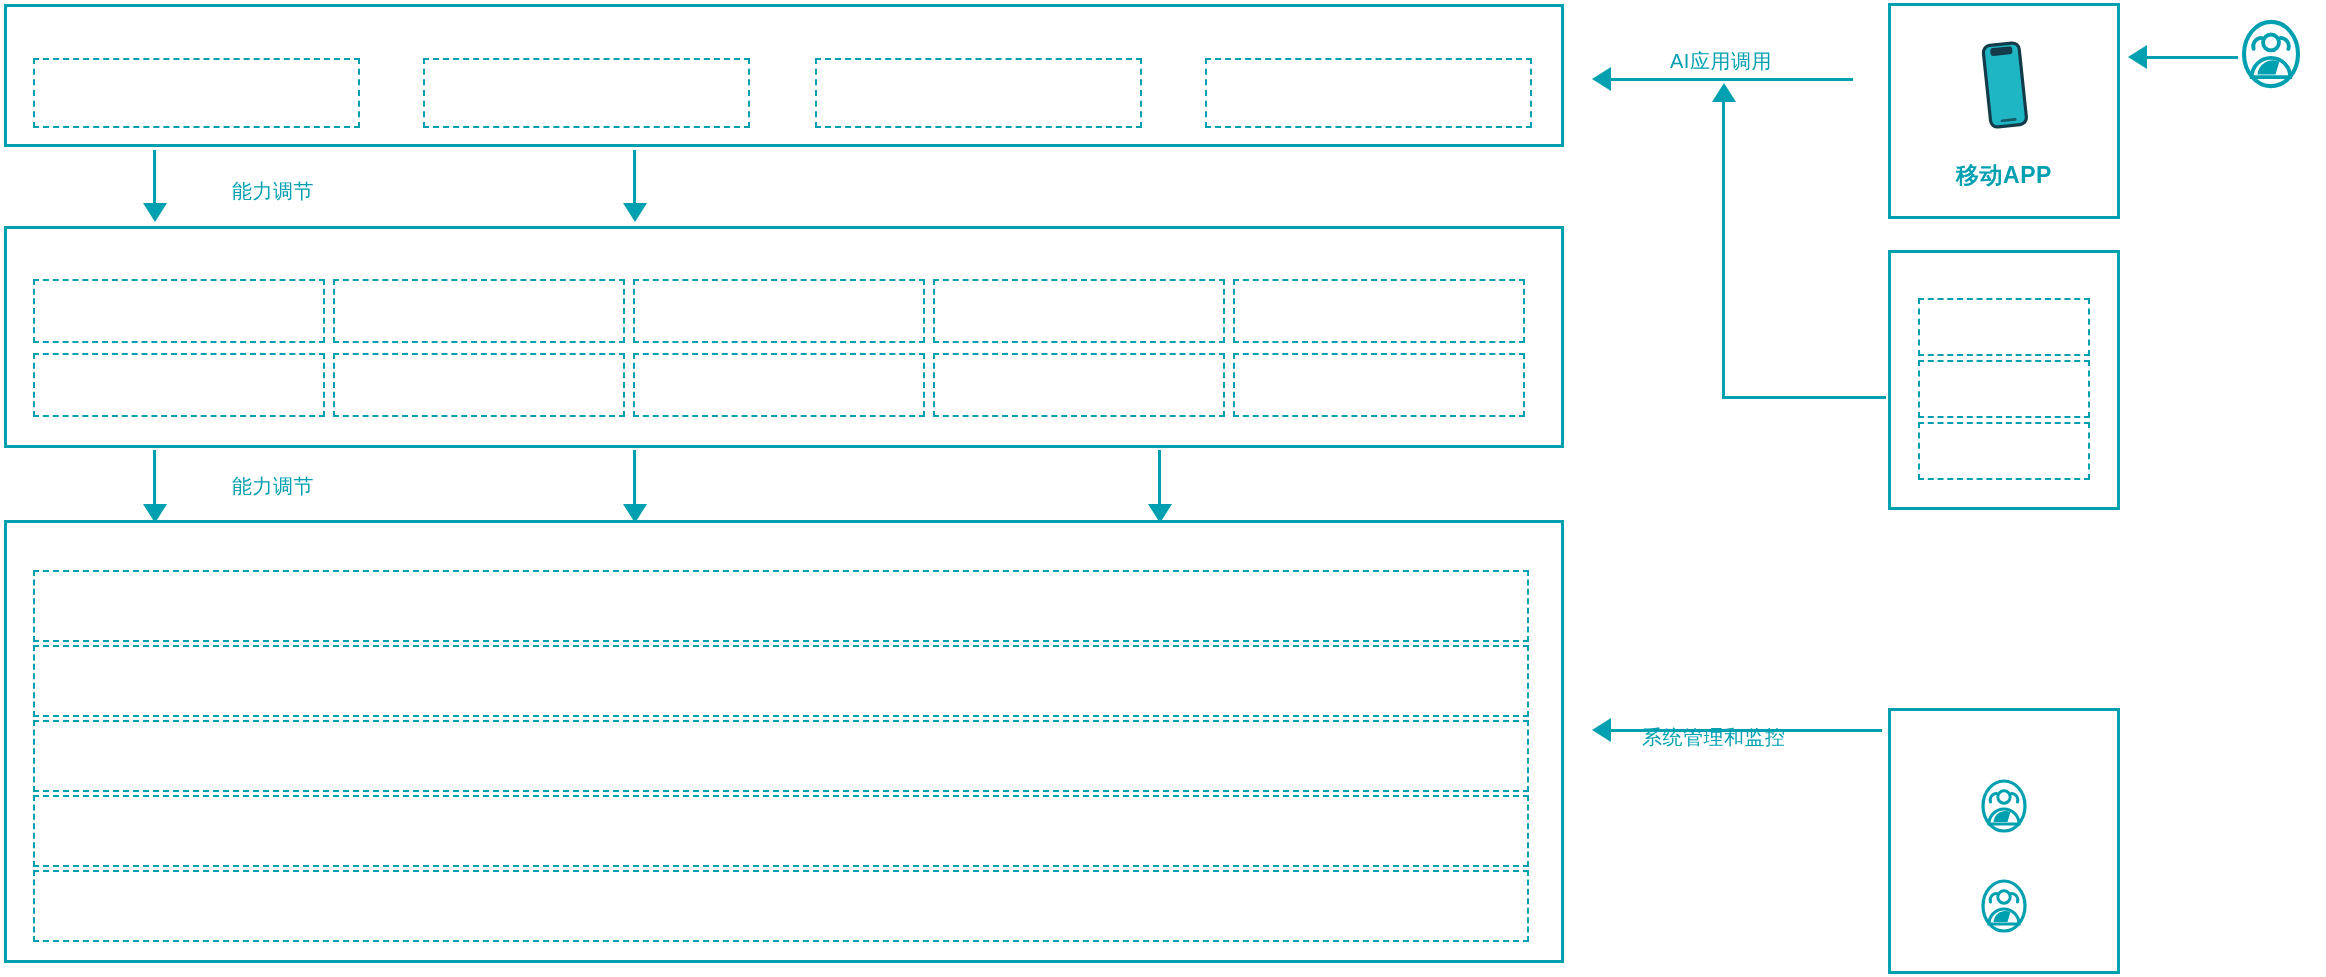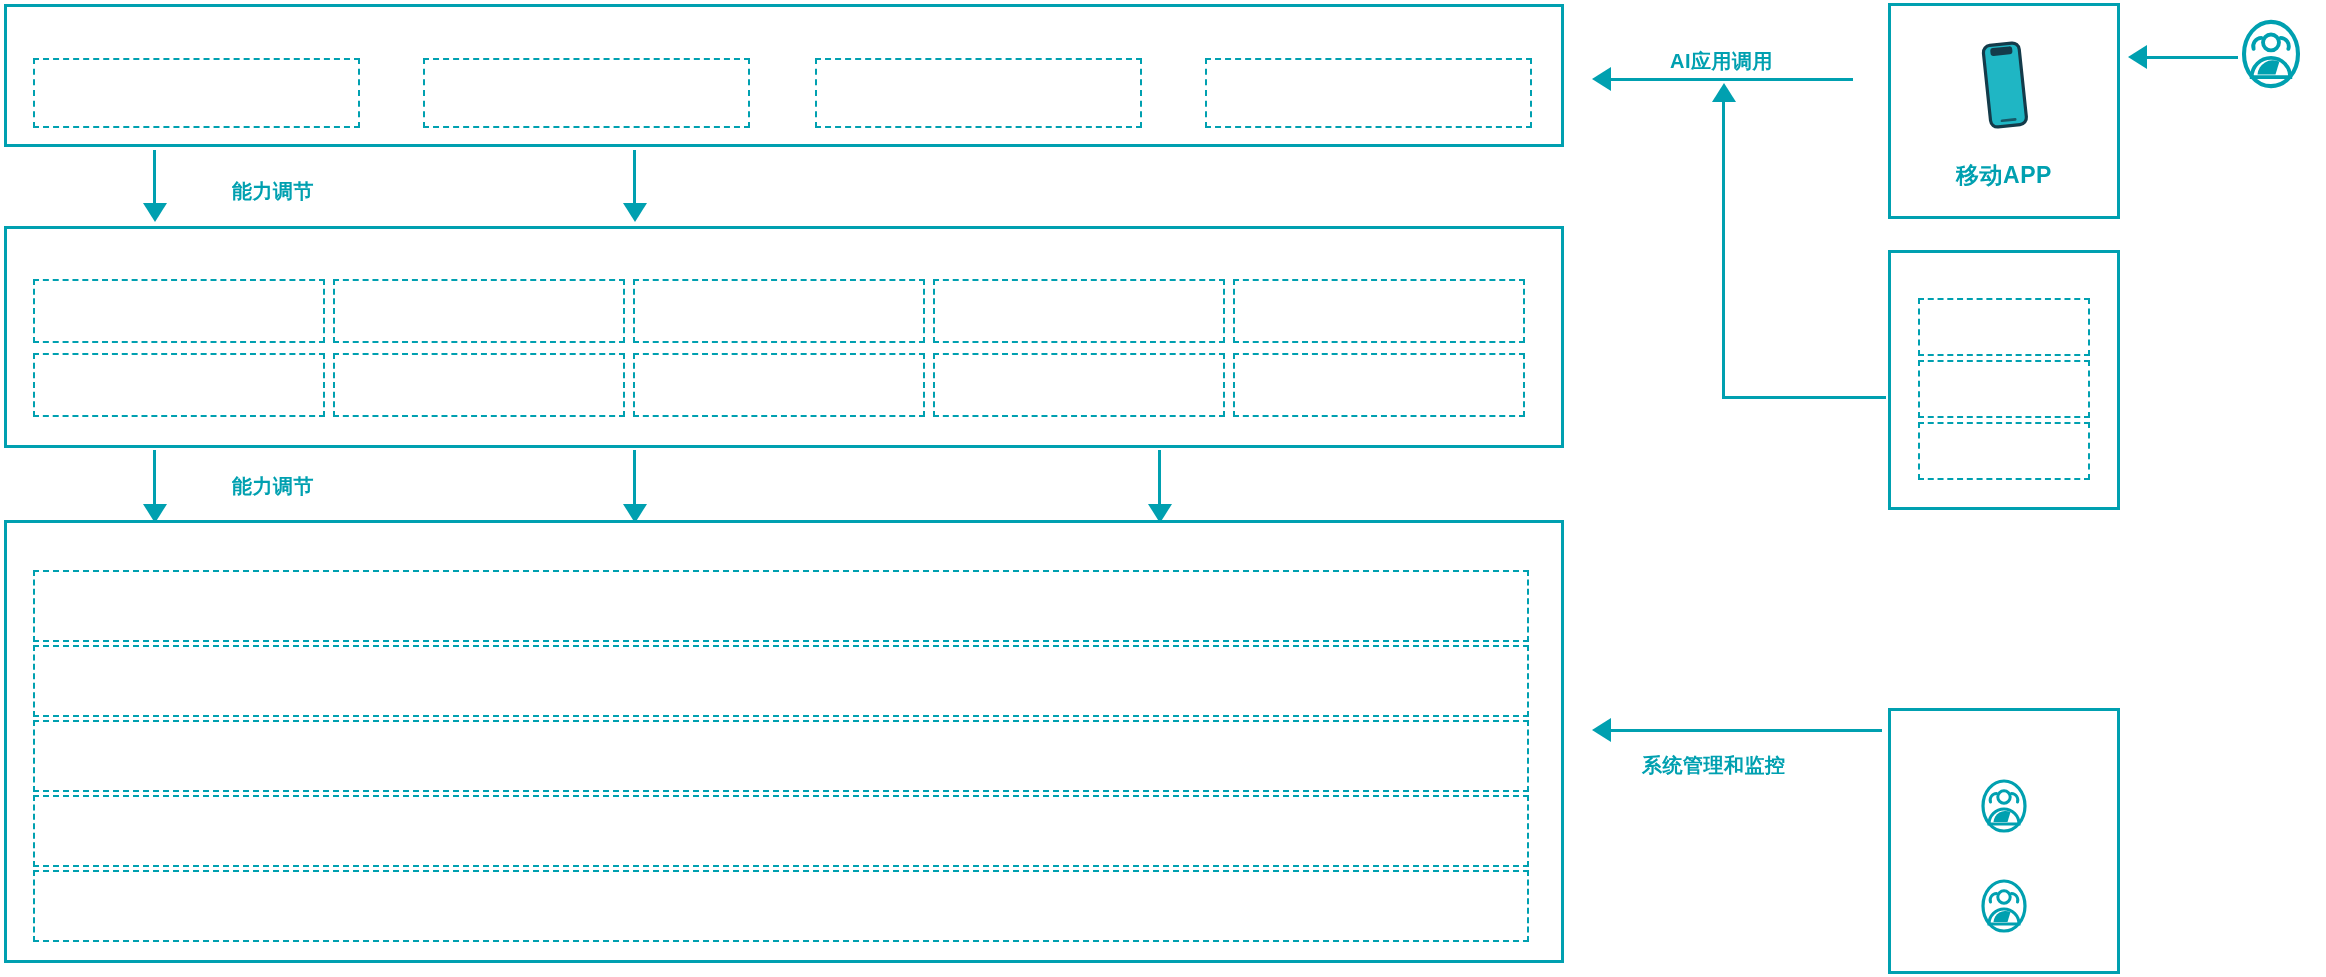--- a/index.html
+++ b/index.html
@@ -32,21 +32,21 @@
     box-sizing: border-box;
     border: 2px dashed #00a0b0;
     background: transparent;
   }
 
   
   .lbl {
     position: absolute;
     color: #00a0b0;
     font-size: 20px;
-    font-weight: bold;
+    font-weight: normal;
     white-space: nowrap;
     letter-spacing: 0.5px;
   }
   .lbl-card {
     position: absolute;
     color: #00a0b0;
     font-size: 23px;
     font-weight: bold;
     white-space: nowrap;
     text-align: center;
@@ -251,15 +251,15 @@
   <div class="arrow-line-h" style="left:1610px; top:78px; width:243px;"></div>
   <div class="arrow-head-left" style="left:1592px; top:67px;"></div>
   <span class="lbl" style="left:1670px; top:48px;">AI应用调用</span>
 
   <div class="arrow-line-v" style="left:1722px; top:100px; height:298px;"></div>
   <div class="arrow-head-up" style="left:1712px; top:83px;"></div>
   <div class="arrow-line-h" style="left:1722px; top:396px; width:164px;"></div>
 
   <div class="arrow-line-h" style="left:1610px; top:729px; width:272px;"></div>
   <div class="arrow-head-left" style="left:1592px; top:718px;"></div>
-  <span class="lbl" style="left:1642px; top:752px;">系统管理和监控</span>
+  <span class="lbl" style="left:1642px; top:724px;">系统管理和监控</span>
 
 </div>
 
 </body></html>

